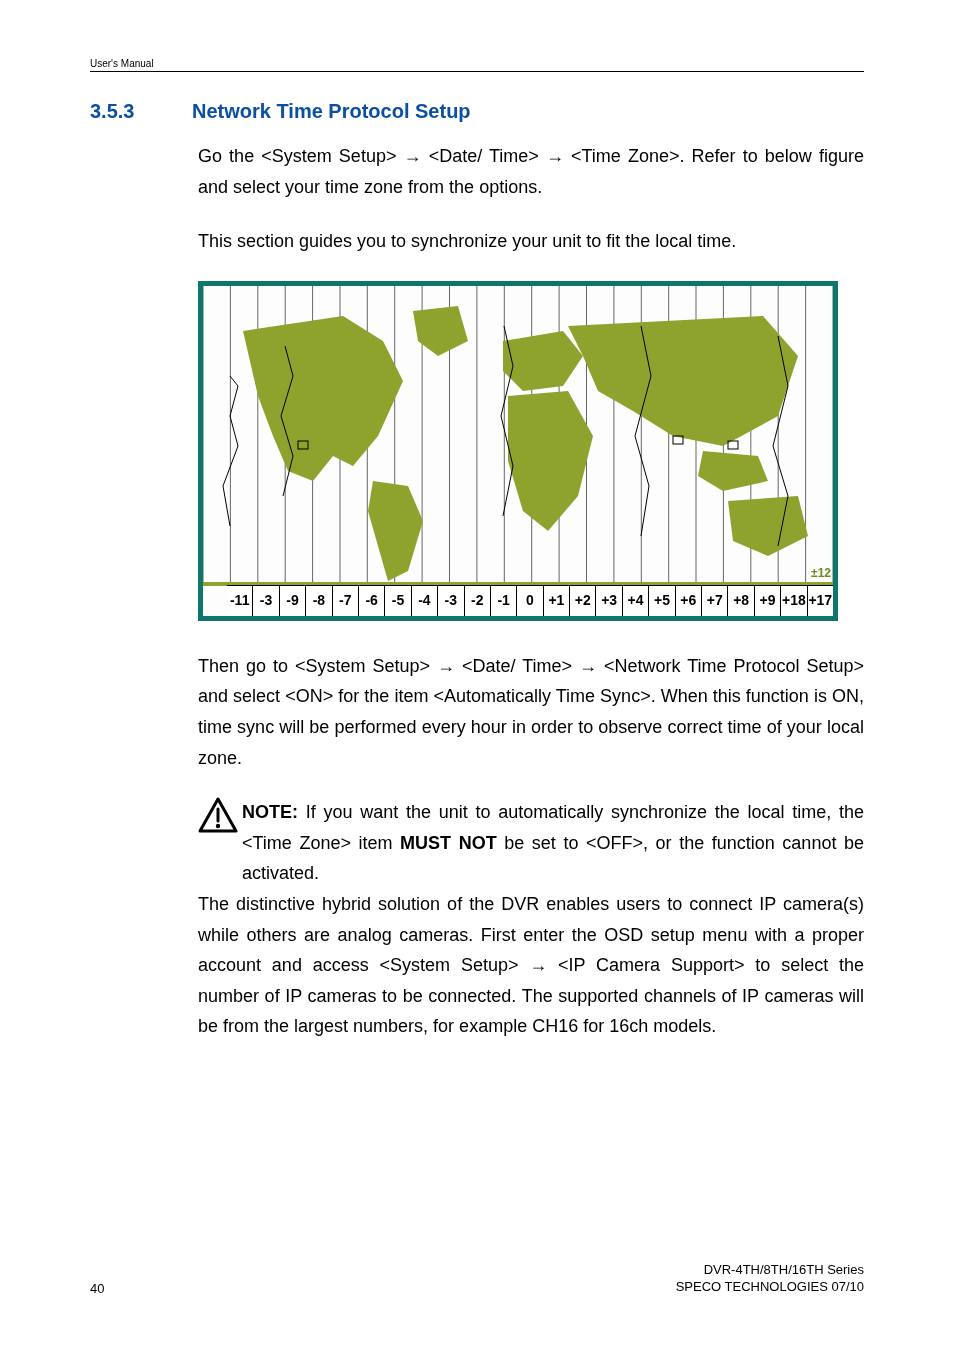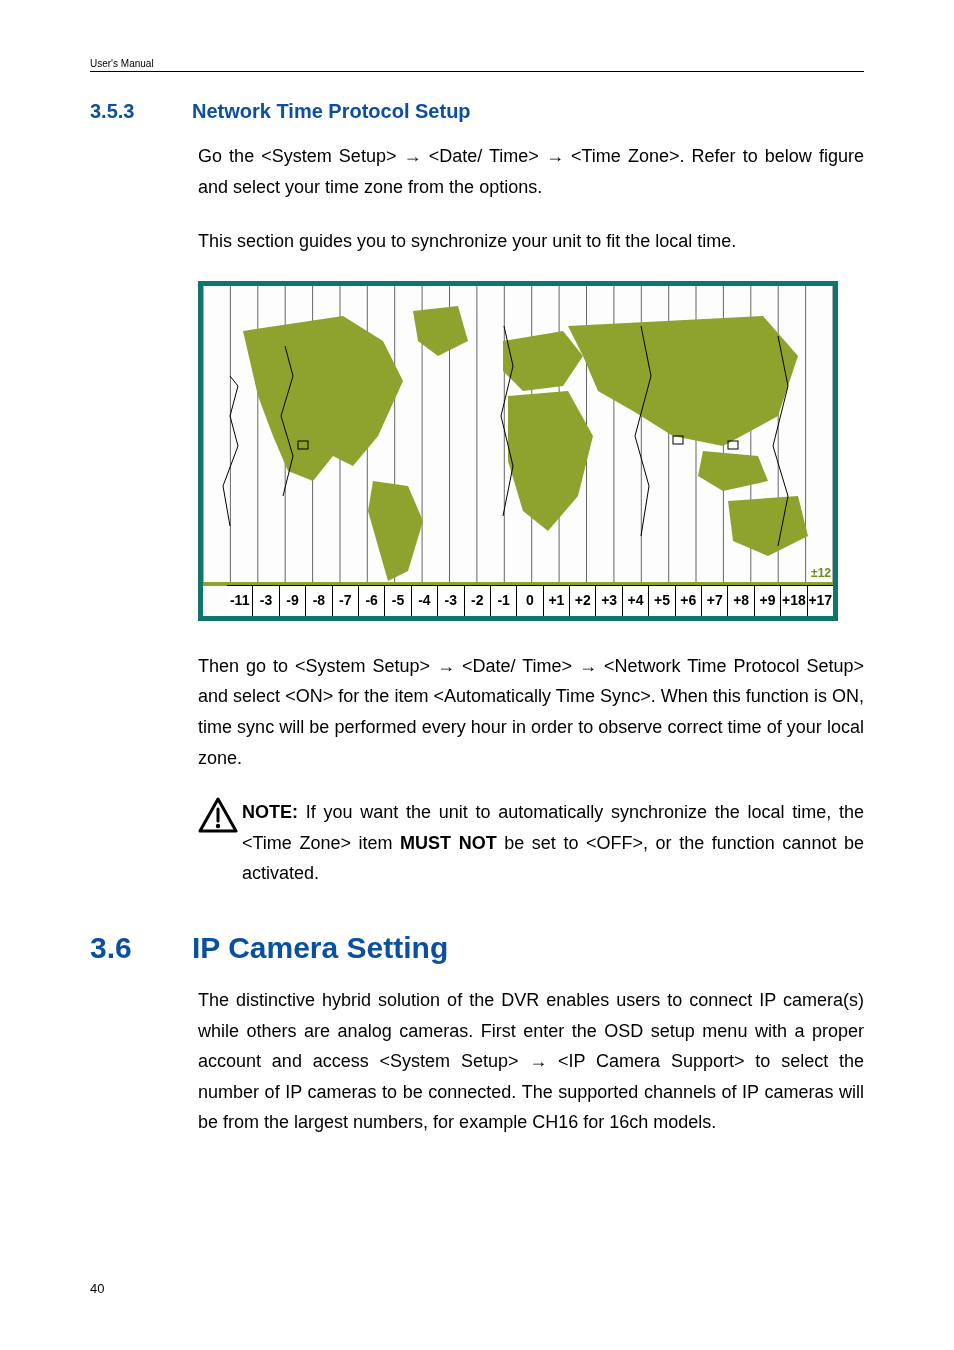--- a/index.html
+++ b/index.html
@@ -238,27 +238,28 @@
         <polygon points="20,2 38,34 2,34" fill="none" stroke="#000" stroke-width="3" stroke-linejoin="round"></polygon>
         <line x1="20" y1="12" x2="20" y2="24" stroke="#000" stroke-width="3" stroke-linecap="round"></line>
         <circle cx="20" cy="29" r="2.2" fill="#000"></circle>
       </svg>
     </div>
     <div class="note-text">
       <span class="bold">NOTE:</span><span> If you want the unit to automatically synchronize the local time, the &lt;Time Zone&gt; item </span><span class="bold">MUST NOT</span><span> be set to &lt;OFF&gt;, or the function cannot be activated.</span>
     </div>
   </div>
 
-  <div class="h2">
-    <span class="num">3.6</span><span>IP Camera Setting</span>
-  </div>
 
   <div class="body-block">
     <p class="para">
       <span>The distinctive hybrid solution of the DVR enables users to connect IP camera(s) while others are analog cameras. First enter the OSD setup menu with a proper account and access &lt;System Setup&gt; </span><span class="arrow">→</span><span> &lt;IP Camera Support&gt; to select the number of IP cameras to be connected. The supported channels of IP cameras will be from the largest numbers, for example CH16 for 16ch models.</span>
     </p>
   </div>
 
   <div class="footer">
     <div>40</div>
+    <div class="right">
+      <div>DVR-4TH/8TH/16TH Series</div>
+      <div>SPECO TECHNOLOGIES 07/10</div>
+    </div>
   </div>
 
 </div>
 
 </body></html>

